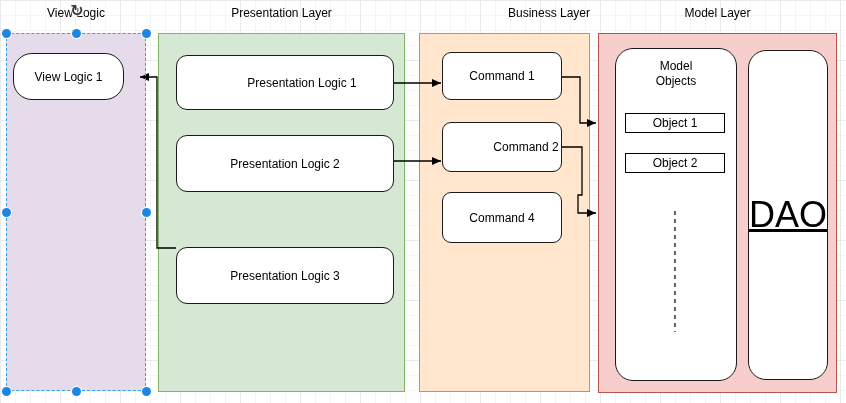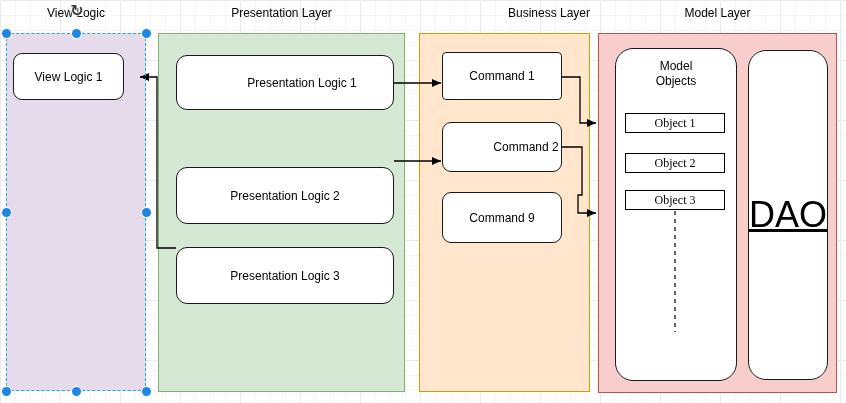--- a/index.html
+++ b/index.html
@@ -26,34 +26,34 @@
   .t-view{left:6px;width:140px;}
   .t-pres{left:158px;width:247px;}
   .t-bus{left:419px;width:171px;text-align:right;}
   .t-model{left:598px;width:239px;}
   .node{
     position:absolute;box-sizing:border-box;z-index:2;
     background:#fff;border:1px solid #1a1a1a;border-radius:11px;
     display:flex;align-items:center;justify-content:center;
     font-size:12px;color:#000;text-align:center;
   }
-  .vl1{left:13px;top:53px;width:111px;height:47px;border-radius:9px;}
+  .vl1{left:13px;top:53px;width:111px;height:47px;border-radius:19px;}
   .pl1{left:176px;top:55px;width:218px;height:55px;padding-left:34px;}
-  .pl2{left:176px;top:135px;width:218px;height:57px;margin-top:32px;}
+  .pl2{left:176px;top:135px;width:218px;height:57px;}
   .pl3{left:176px;top:218px;width:218px;height:57px;margin-top:29px;}
-  .c1{left:442px;top:52px;width:120px;height:48px;border-radius:4px;}
+  .c1{left:442px;top:52px;width:120px;height:48px;border-radius:9px;}
   .c2{left:442px;top:122px;width:120px;height:50px;border-radius:9px;padding-left:48px;}
   .c3{left:442px;top:192px;width:120px;height:51px;border-radius:9px;}
   .mo{left:615px;top:48px;width:122px;height:333px;border-radius:18px;
       display:block;}
   .mo-label{margin:10px auto 0 auto;width:70px;font-size:12px;line-height:15px;}
   .obj{
     position:absolute;left:625px;width:100px;height:20px;box-sizing:border-box;z-index:3;
     background:#fff;border:1px solid #000;font-size:12px;color:#000;
-    display:flex;align-items:center;justify-content:center;font-family:Liberation Serif, serif;
+    display:flex;align-items:center;justify-content:center;
   }
   .o1{top:113px;} .o2{top:153px;text-align:center;} .o3{top:190px;} .on{top:333px;}
   .dao{left:748px;top:50px;width:80px;height:330px;border-radius:18px;font-size:36px;text-decoration:underline;}
   svg.wires{position:absolute;left:0;top:0;z-index:4;pointer-events:none;}
   .sel-outline{
     position:absolute;left:6px;top:33px;width:140px;height:358px;box-sizing:border-box;
     border:1px dashed #2aa7e3;z-index:5;pointer-events:none;
   }
   .handle{
     position:absolute;width:9px;height:9px;border-radius:50%;
@@ -79,28 +79,27 @@
   <div class="layer-title t-pres">Presentation Layer</div>
   <div class="layer-title t-bus">Business Layer</div>
   <div class="layer-title t-model">Model Layer</div>
 
   <div class="node vl1">View Logic 1</div>
   <div class="node pl1">Presentation Logic 1</div>
   <div class="node pl2">Presentation Logic 2</div>
   <div class="node pl3">Presentation Logic 3</div>
   <div class="node c1">Command 1</div>
   <div class="node c2">Command 2</div>
-  <div class="node c3">Command 9</div>
+  <div class="node c3">Command 4</div>
 
   <div class="node mo">
     <div class="mo-label">Model Objects</div>
   </div>
   <div class="obj o1">Object 1</div>
   <div class="obj o2">Object 2</div>
-  <div class="obj o3">Object 3</div>
   <div class="node dao">DAO</div>
 
   <svg class="wires" width="846" height="403" viewBox="0 0 846 403">
     <defs>
       <marker id="arr" markerUnits="userSpaceOnUse" markerWidth="10" markerHeight="8" refX="9" refY="4" orient="auto">
         <path d="M0,0 L9,4 L0,8 Z" fill="#000"></path>
       </marker>
     </defs>
     <path d="M394,83 L441,83" fill="none" stroke="#000" stroke-width="1.3" marker-end="url(#arr)"></path>
     <path d="M394,161 L441,161" fill="none" stroke="#000" stroke-width="1.3" marker-end="url(#arr)"></path>

